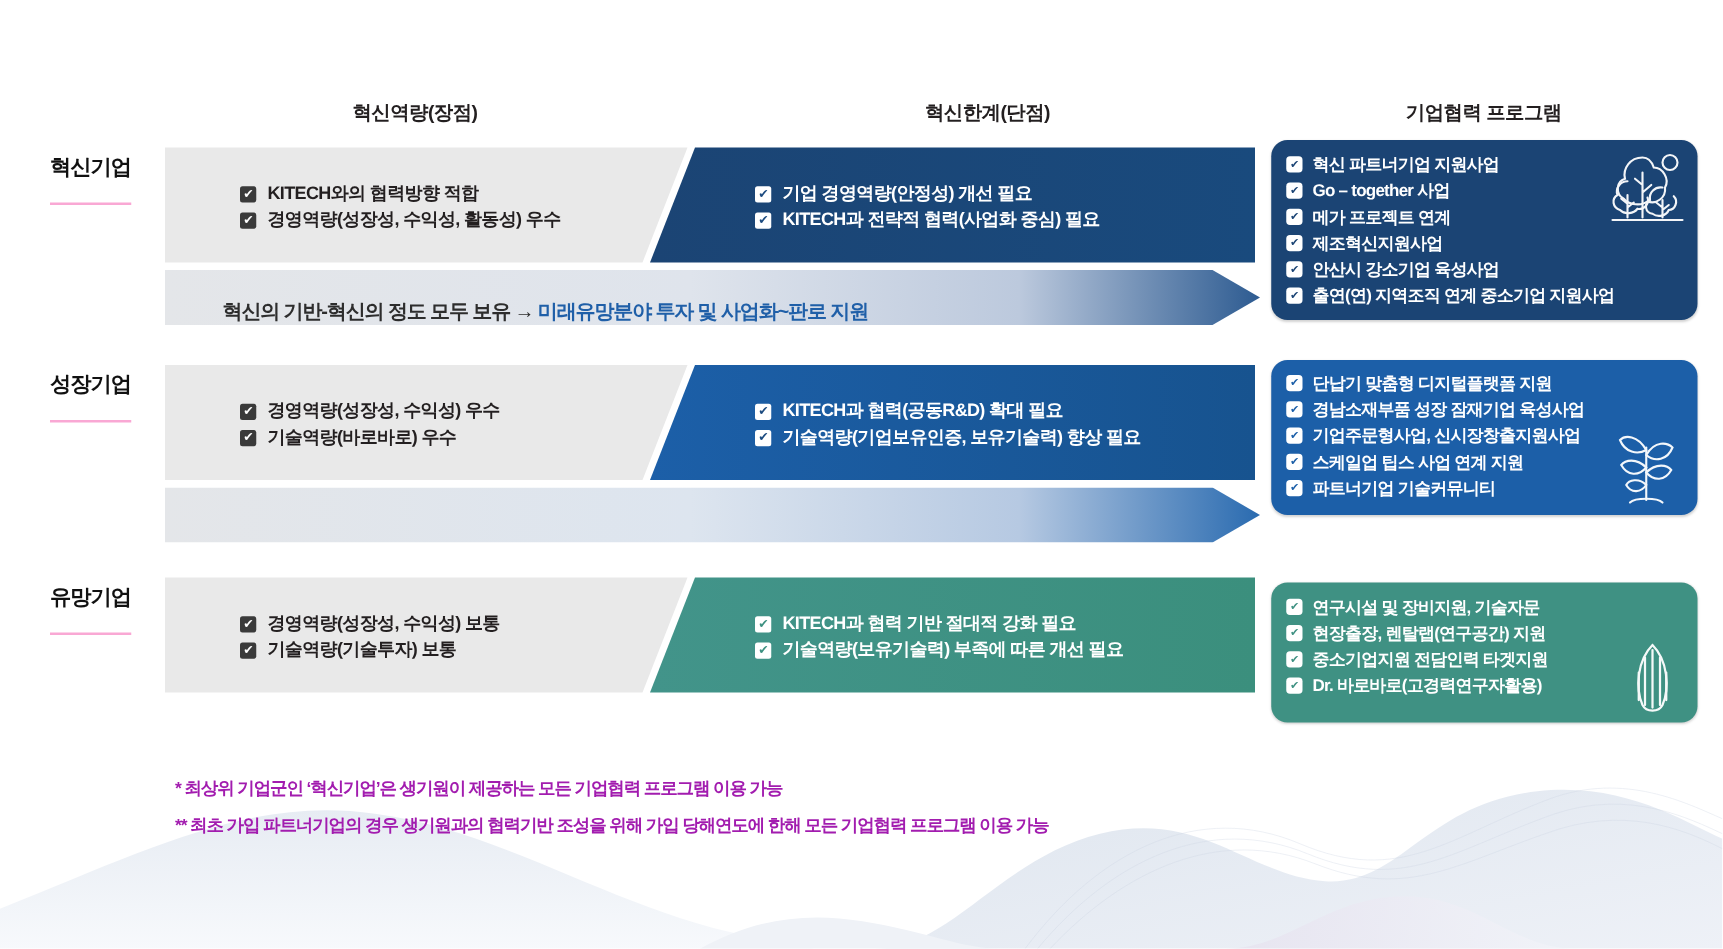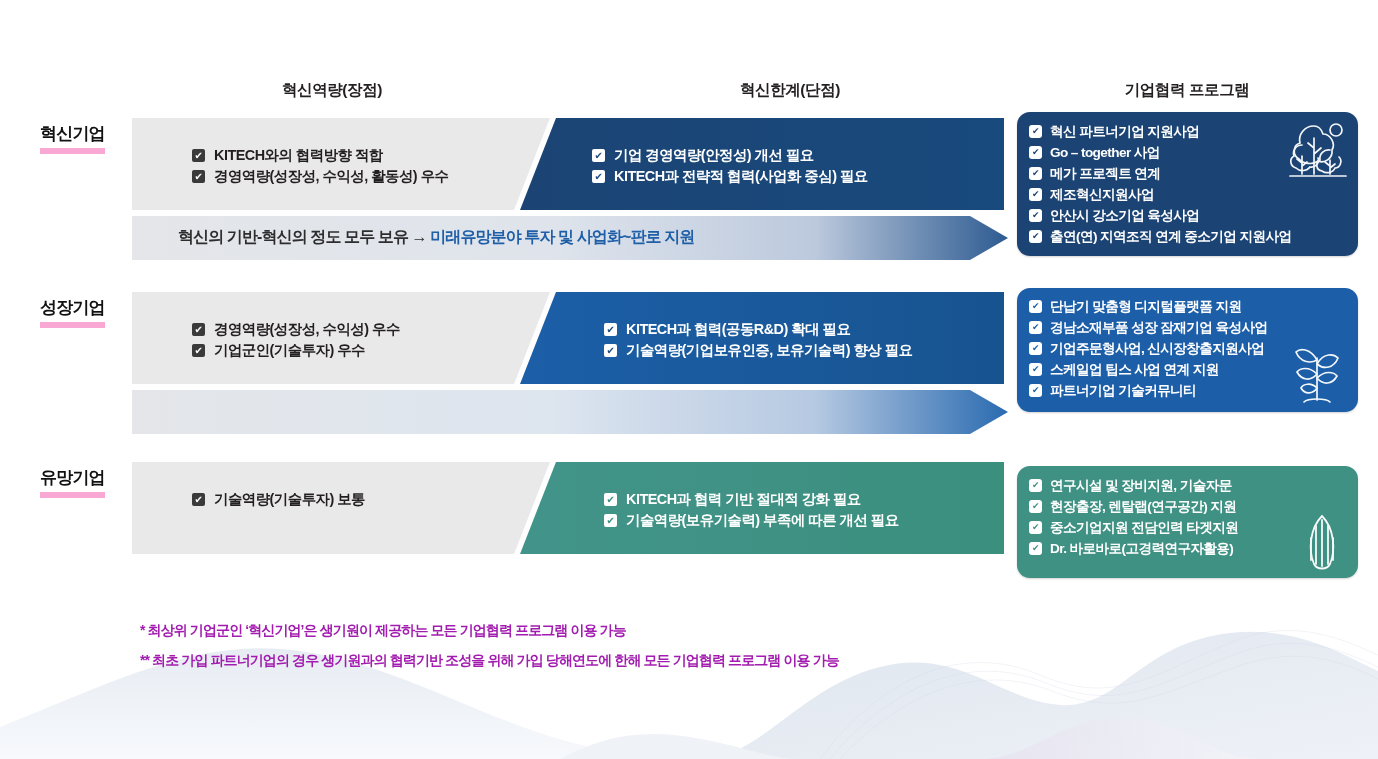--- a/index.html
+++ b/index.html
@@ -17,21 +17,21 @@
   .colhead{
     position:absolute;text-align:center;
     font-size:15.5px;font-weight:bold;color:#231f20;
     letter-spacing:-0.4px;white-space:nowrap;
   }
 
   
   .rowlabel{
     position:absolute;font-size:17px;font-weight:bold;color:#111111;
     letter-spacing:-0.8px;white-space:nowrap;
-    border-bottom:6px solid #f9a8d4;padding-bottom:3px;
+    border-bottom:2px solid #f9a8d4;padding-bottom:17px;
   }
 
   
   .band{position:absolute;padding-left:42px;}
   .band svg{position:absolute;left:0;top:0;overflow:visible;}
   .bandtext{position:absolute;z-index:3;}
   .chk{
     display:block;white-space:nowrap;
     font-size:14.4px;font-weight:bold;letter-spacing:-0.5px;
     line-height:21px;
@@ -47,20 +47,21 @@
   .right .bx{background:#ffffff;color:#1b4a7f;font-weight:bold;}
   .right.green .bx{color:#3c9080;}
 
   
   .banner{position:absolute;}
   .banner svg{position:absolute;left:0;top:0;}
   .bannertext{
     position:absolute;z-index:3;white-space:nowrap;
     font-size:16px;font-weight:bold;letter-spacing:-0.9px;
     color:#2d2d2d;
+    margin-top:12px;
   }
   .bannertext .hl{color:#1f5fa8;}
   .bannertext .hlg{color:#3c9080;}
 
   
   .progbox{
     position:absolute;border-radius:13px;overflow:hidden;
     box-shadow:0 1px 2px rgba(0,0,0,.18);
   }
   .progbox ul{list-style:none;margin:0;padding:0;position:relative;z-index:3;}
@@ -127,21 +128,21 @@
             <stop offset="100%" stop-color="#194a7d"></stop>
         </linearGradient>
       </defs>
       <path d="M0,0 L418,0 L382,92 L0,92 Z" fill="#e9e9e9"></path>
       <path d="M424,0 L872,0 L872,92 L388,92 Z" fill="url(#navygrad1)"></path>
     </svg>
     <div class="bandtext left" style="left:60px;top:27px;">
       <span class="chk"><span class="bx">✔</span><span>KITECH와의 협력방향 적합</span></span>
       <span class="chk"><span class="bx">✔</span><span>경영역량(성장성, 수익성, 활동성) 우수</span></span>
     </div>
-    <div class="bandtext right" style="left:460px;top:27px;">
+    <div class="bandtext right" style="left:472px;top:27px;">
       <span class="chk"><span class="bx">✔</span><span>기업 경영역량(안정성) 개선 필요</span></span>
       <span class="chk"><span class="bx">✔</span><span>KITECH과 전략적 협력(사업화 중심) 필요</span></span>
     </div>
   </div>
 
   <div class="banner" style="left:132px;top:216px;width:880px;height:44px;">
     <svg width="880" height="44" viewBox="0 0 880 44">
       <defs>
         <linearGradient id="bgrad1" x1="0" y1="0" x2="1" y2="0">
           <stop offset="0%" stop-color="#e4e6e9"></stop>
@@ -216,21 +217,21 @@
         <linearGradient id="bluegrad2" x1="0" y1="0" x2="1" y2="0">
           <stop offset="0%" stop-color="#1c5fa8"></stop>
             <stop offset="100%" stop-color="#17538f"></stop>
         </linearGradient>
       </defs>
       <path d="M0,0 L418,0 L382,92 L0,92 Z" fill="#e9e9e9"></path>
       <path d="M424,0 L872,0 L872,92 L388,92 Z" fill="url(#bluegrad2)"></path>
     </svg>
     <div class="bandtext left" style="left:60px;top:27px;">
       <span class="chk"><span class="bx">✔</span><span>경영역량(성장성, 수익성) 우수</span></span>
-      <span class="chk"><span class="bx">✔</span><span>기업군인(기술투자) 우수</span></span>
+      <span class="chk"><span class="bx">✔</span><span>기술역량(바로바로) 우수</span></span>
     </div>
     <div class="bandtext right" style="left:472px;top:27px;">
       <span class="chk"><span class="bx">✔</span><span>KITECH과 협력(공동R&amp;D) 확대 필요</span></span>
       <span class="chk"><span class="bx">✔</span><span>기술역량(기업보유인증, 보유기술력) 향상 필요</span></span>
     </div>
   </div>
 
   <div class="banner" style="left:132px;top:390px;width:880px;height:44px;">
     <svg width="880" height="44" viewBox="0 0 880 44">
       <defs>
@@ -298,20 +299,21 @@
       <defs>
         <linearGradient id="greengrad3" x1="0" y1="0" x2="1" y2="0">
           <stop offset="0%" stop-color="#42948a"></stop>
             <stop offset="100%" stop-color="#3b8f7d"></stop>
         </linearGradient>
       </defs>
       <path d="M0,0 L418,0 L382,92 L0,92 Z" fill="#e9e9e9"></path>
       <path d="M424,0 L872,0 L872,92 L388,92 Z" fill="url(#greengrad3)"></path>
     </svg>
     <div class="bandtext left" style="left:60px;top:27px;">
+      <span class="chk"><span class="bx">✔</span><span>경영역량(성장성, 수익성) 보통</span></span>
       <span class="chk"><span class="bx">✔</span><span>기술역량(기술투자) 보통</span></span>
     </div>
     <div class="bandtext right green" style="left:472px;top:27px;">
       <span class="chk"><span class="bx">✔</span><span>KITECH과 협력 기반 절대적 강화 필요</span></span>
       <span class="chk"><span class="bx">✔</span><span>기술역량(보유기술력) 부족에 따른 개선 필요</span></span>
     </div>
   </div>
 
 
   <div class="progbox" style="left:1017px;top:466px;width:341px;height:112px;background:#3f9183;">

